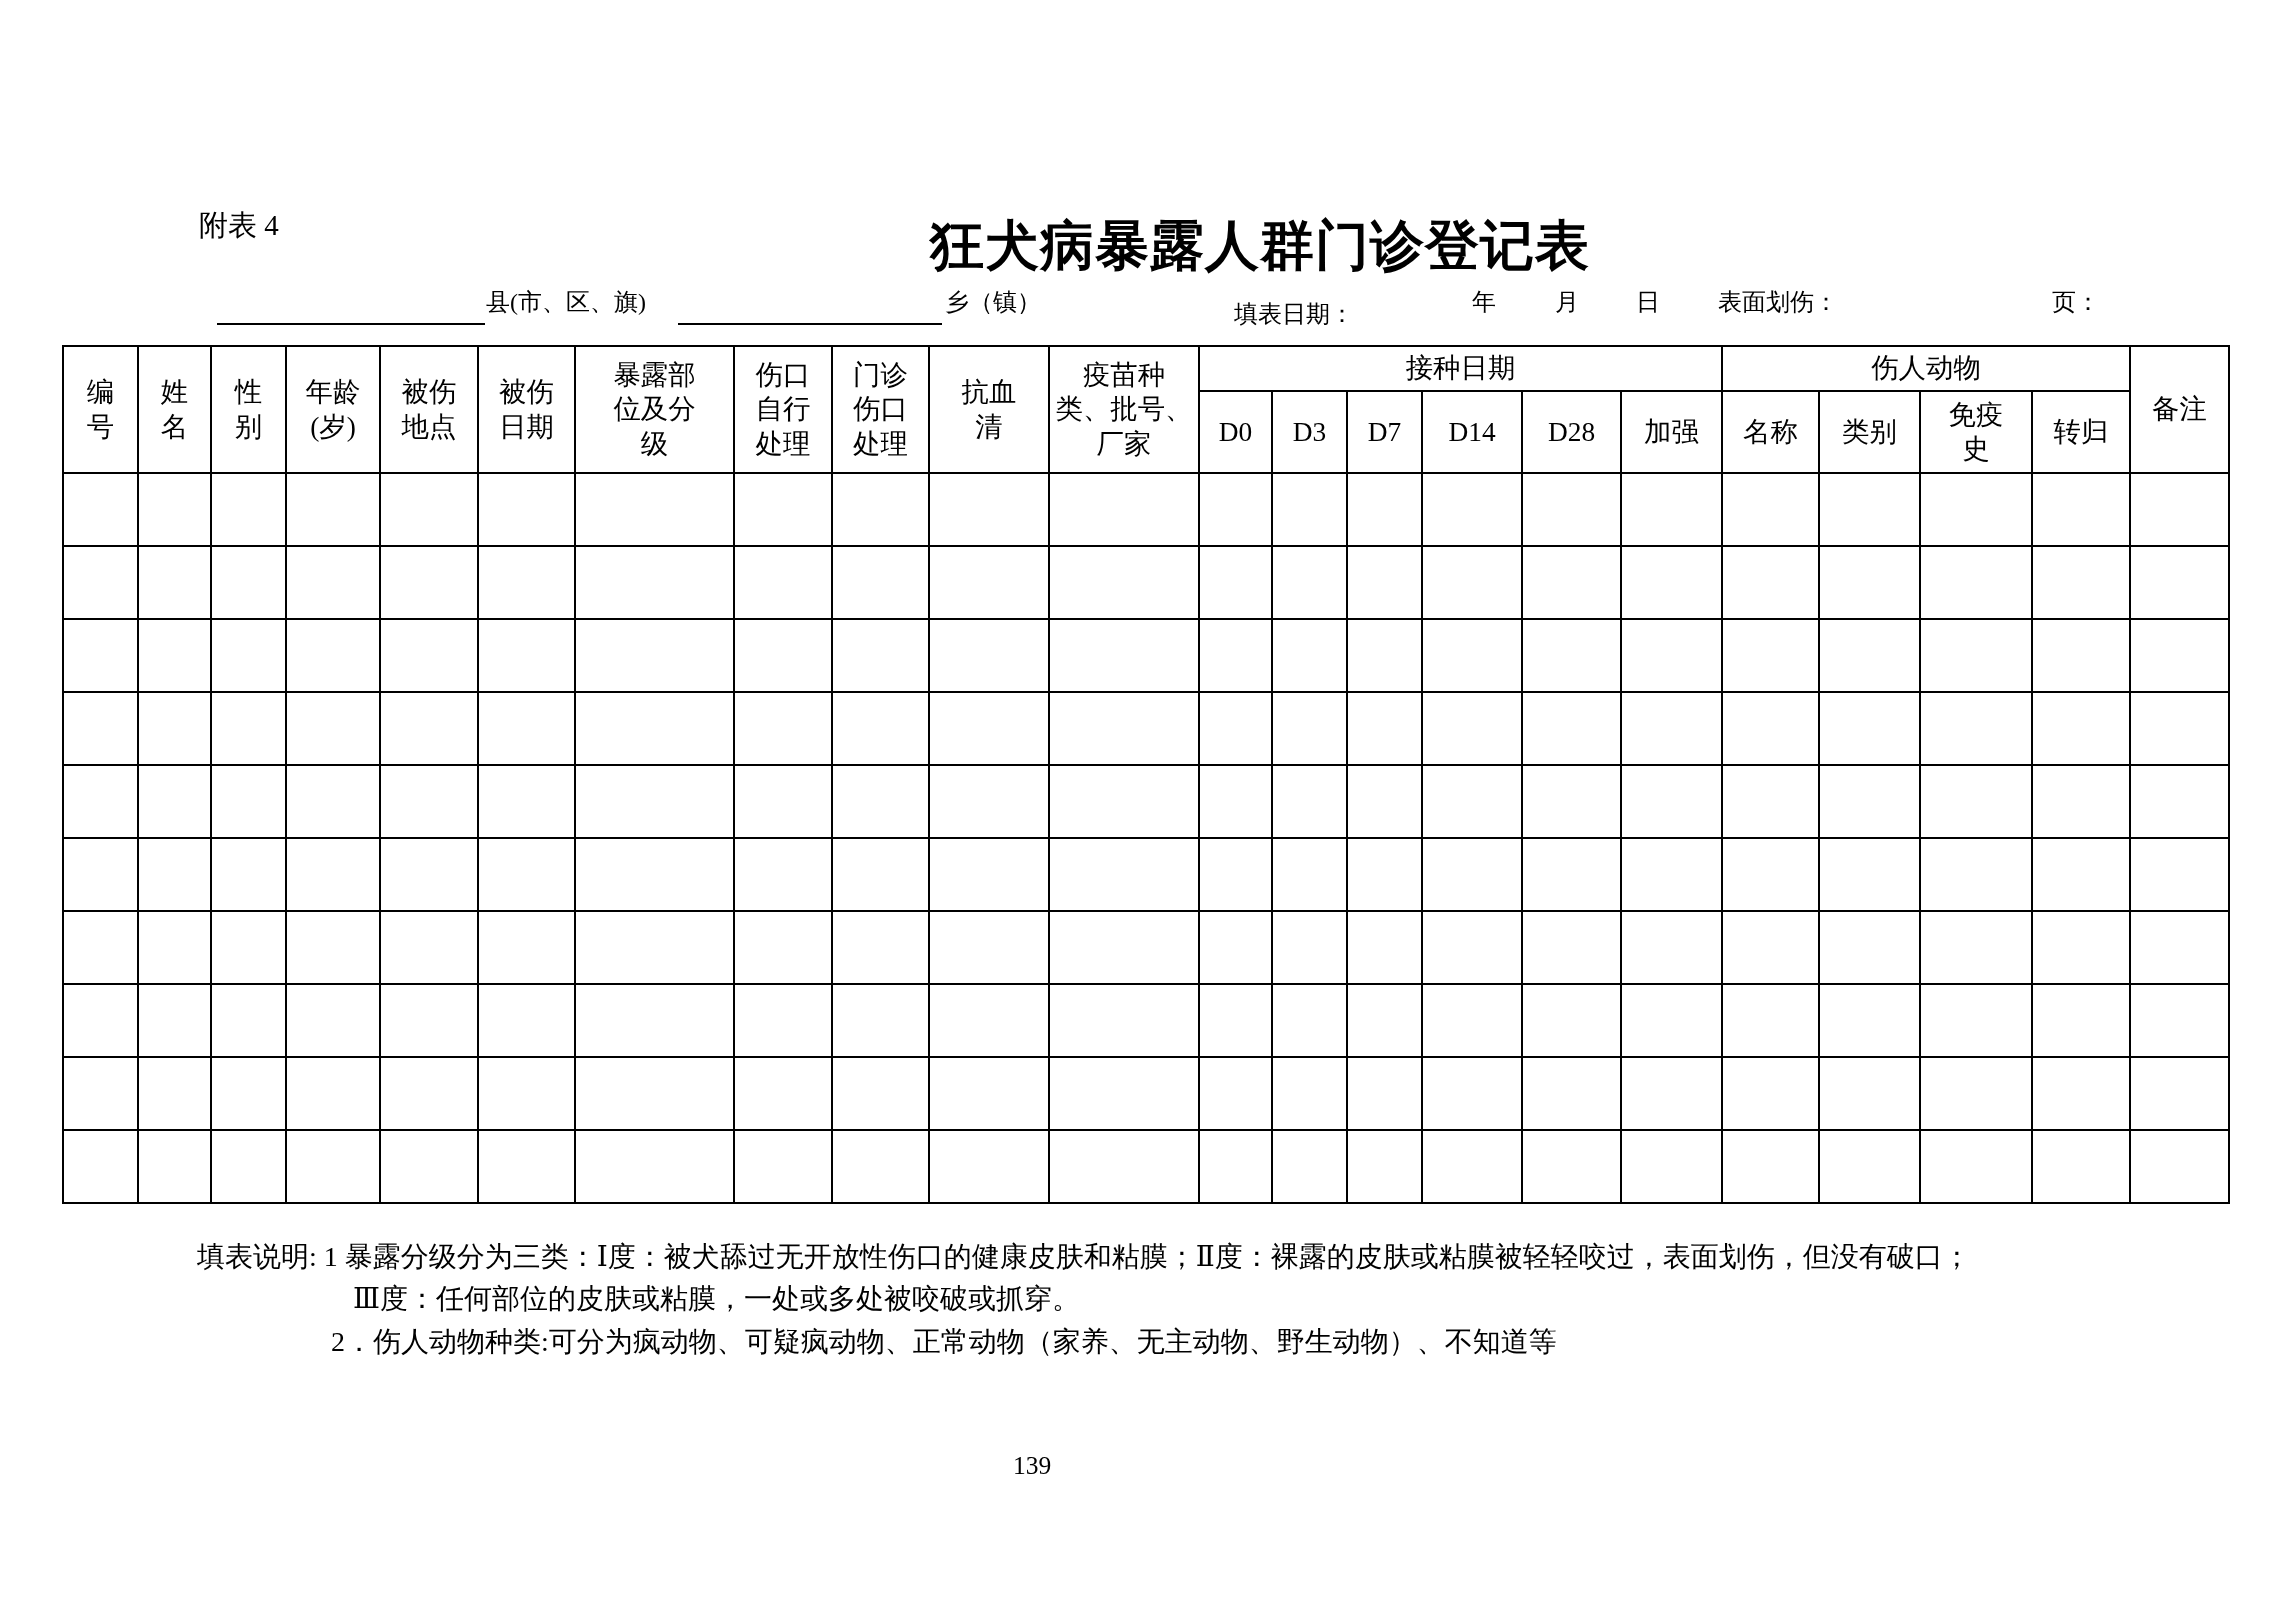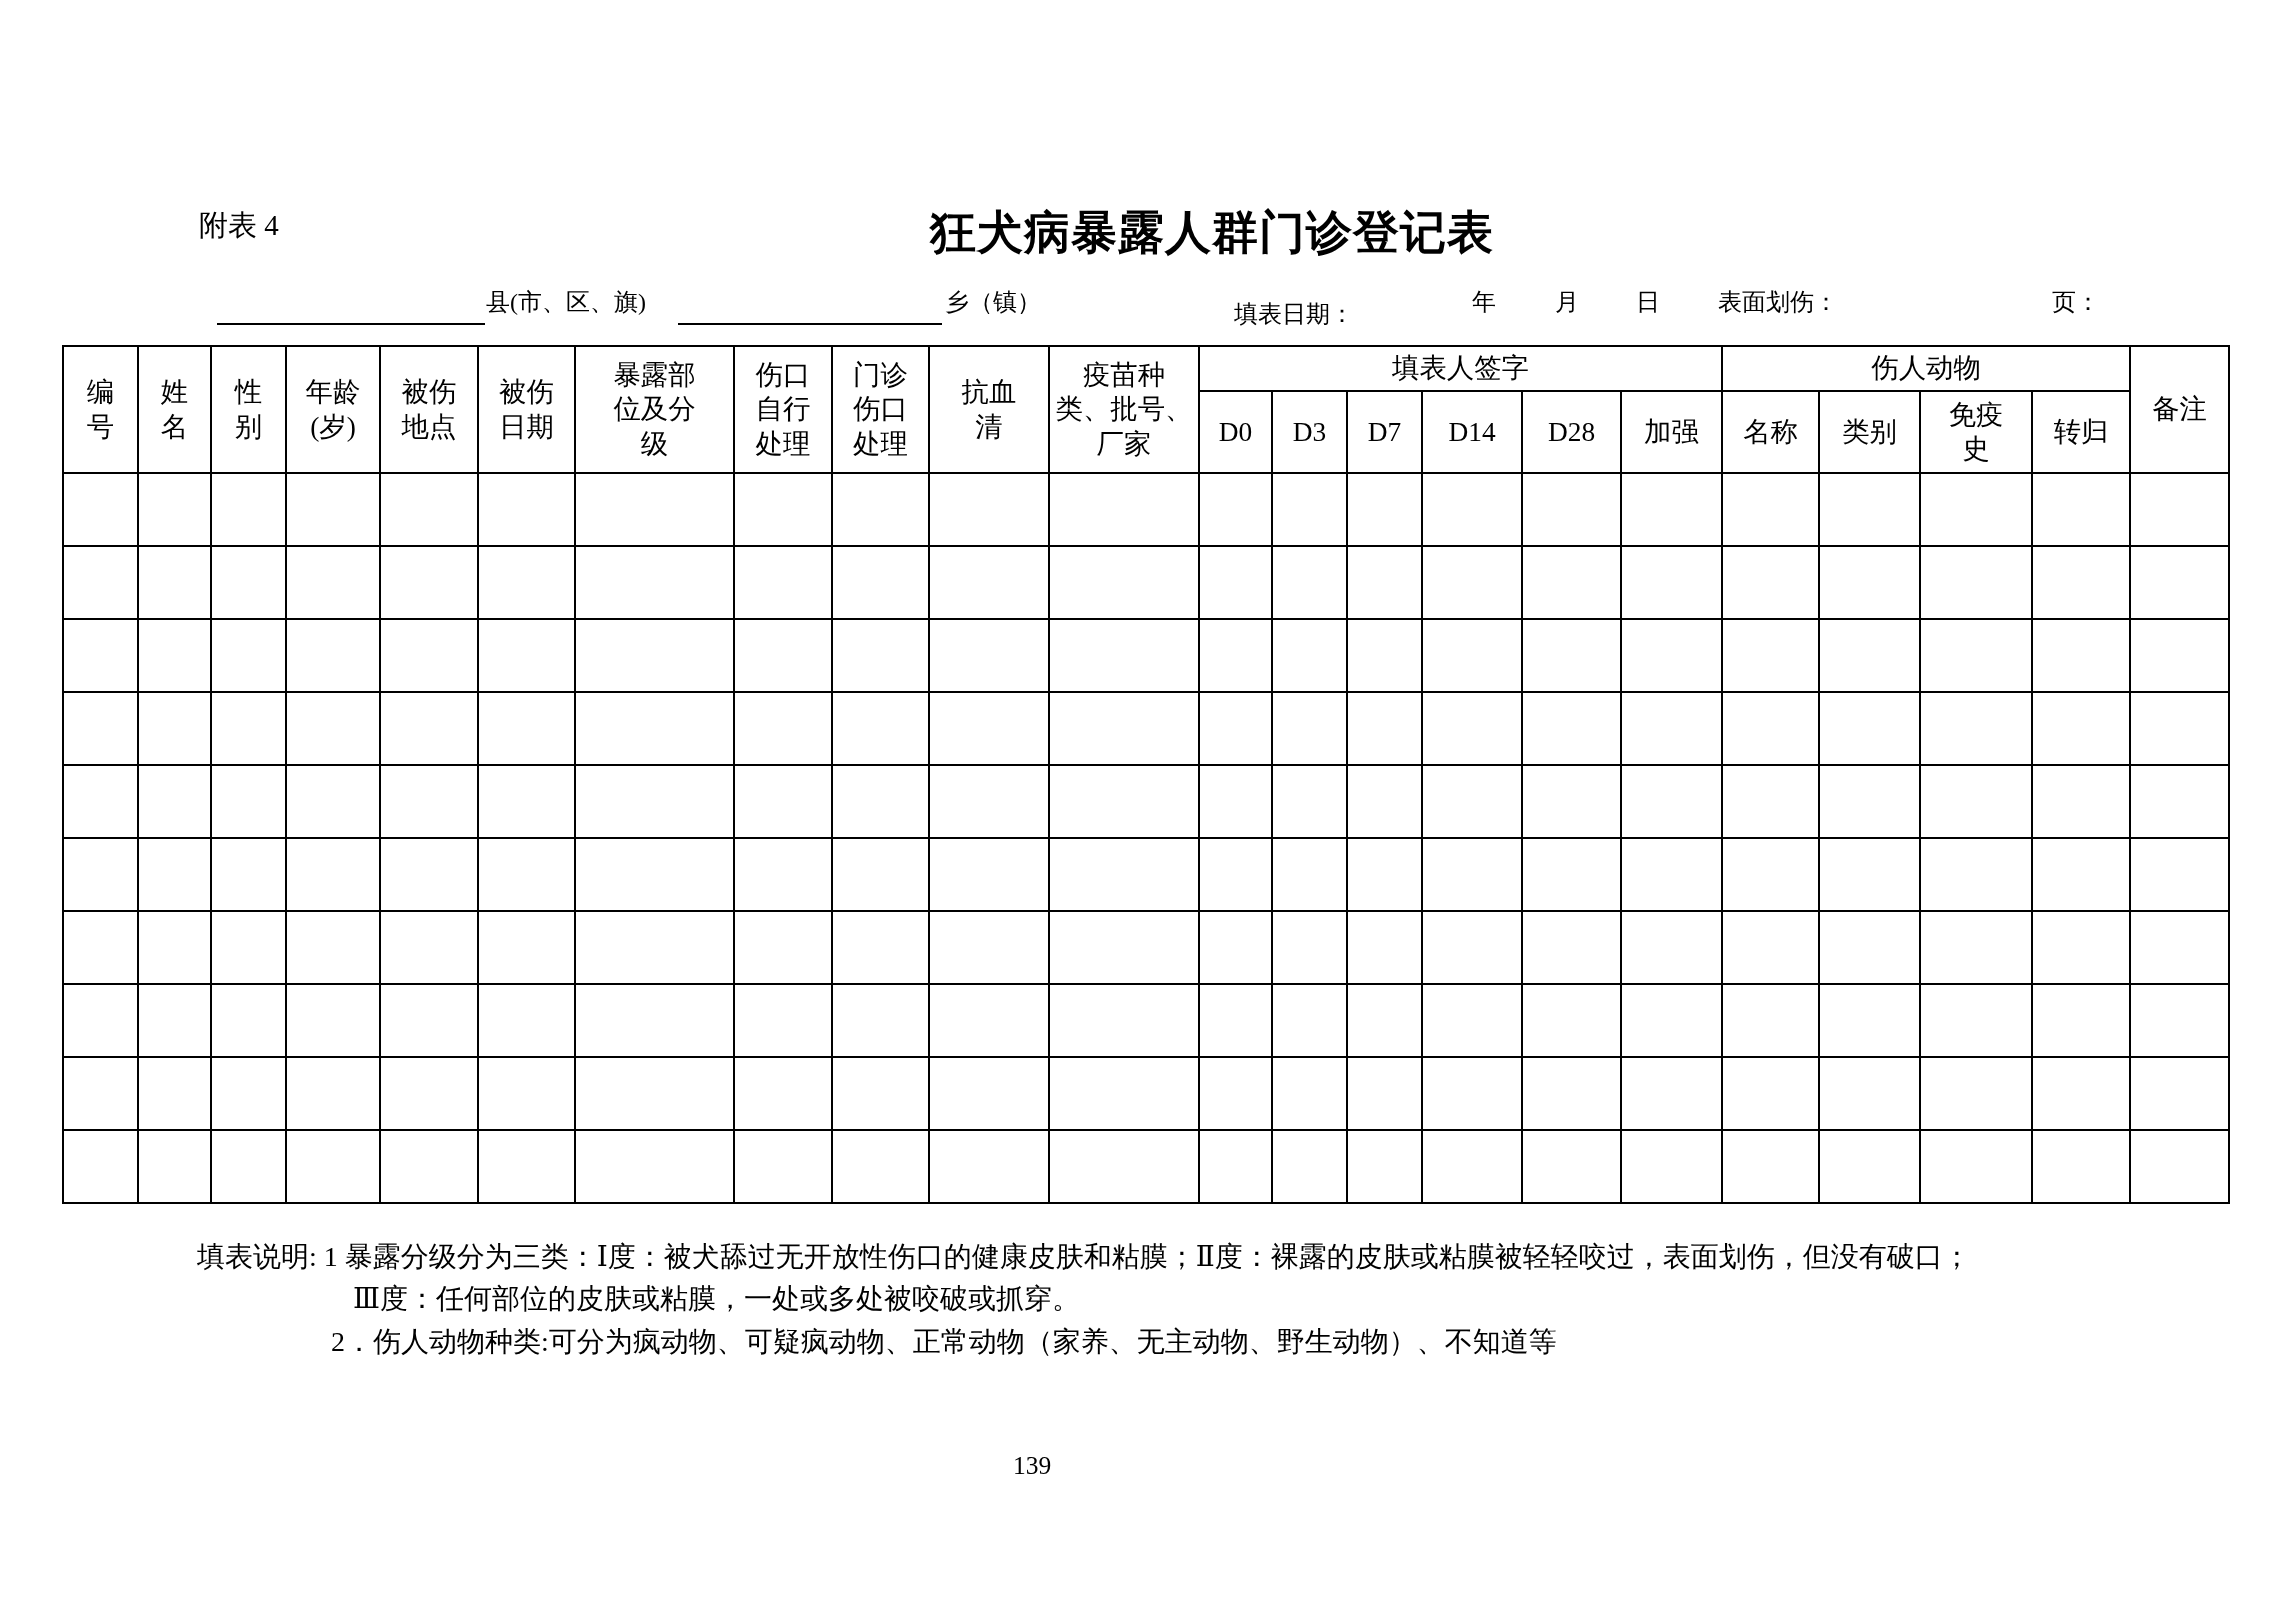--- a/index.html
+++ b/index.html
@@ -5,21 +5,21 @@
   html,body { margin:0; padding:0; background:#e8e8e8; }
   .page {
     position:relative;
     width:2293px; height:1620px;
     background:#ffffff;
     color:#000;
     font-family:"Liberation Serif","DejaVu Serif",serif;
     overflow:hidden;
   }
   .appendix { position:absolute; left:199px; top:206px; font-size:29px;font-family:Liberation Serif, serif; }
-  .title    { position:absolute; left:930px; top:202px; font-size:46px; font-weight:bold; letter-spacing:1px; }
+  .title    { position:absolute; left:930px; top:210px; font-size:54px; font-weight:bold; letter-spacing:1px; }
 
   .sub { position:absolute; top:286px; font-size:24px; white-space:nowrap; }
   .blank { position:absolute; top:290px; height:33px; border-bottom:2.9px solid #000; }
 
   table.reg {
     position:absolute; left:62px; top:345px;
     width:2166px;
     border-collapse:collapse; table-layout:fixed;
     border:2.9px solid #000;
   }
@@ -106,21 +106,21 @@
 自行
 处理</th>
         <th rowspan="2">门诊
 伤口
 处理</th>
         <th rowspan="2">抗血
 清</th>
         <th rowspan="2">疫苗种
 类、批号、
 厂家</th>
-        <th colspan="6" class="group">填表人签字</th>
+        <th colspan="6" class="group">接种日期</th>
         <th colspan="4" class="group">伤人动物</th>
         <th rowspan="2">备注</th>
       </tr>
       <tr class="sub-row">
         <th>D0</th>
         <th>D3</th>
         <th>D7</th>
         <th>D14</th>
         <th>D28</th>
         <th>加强</th>

